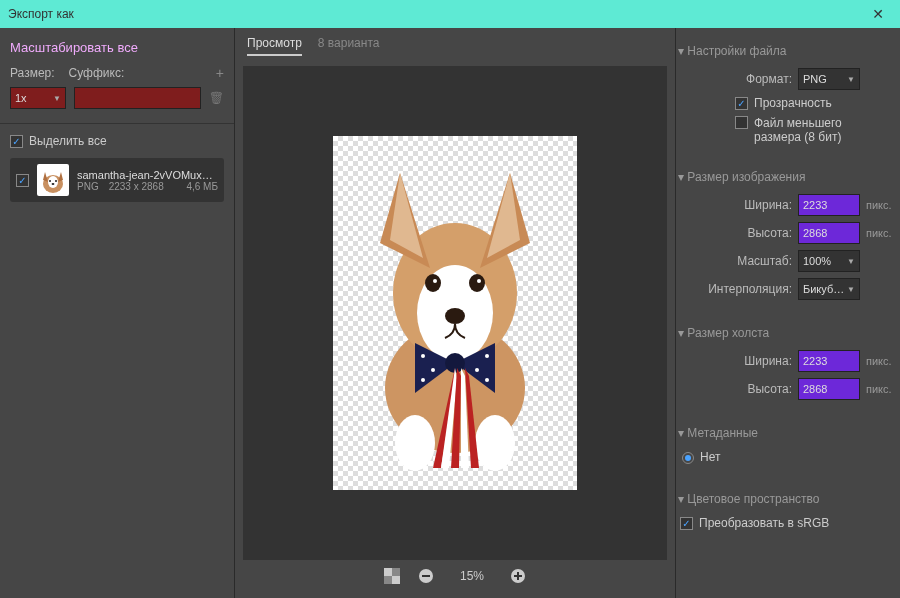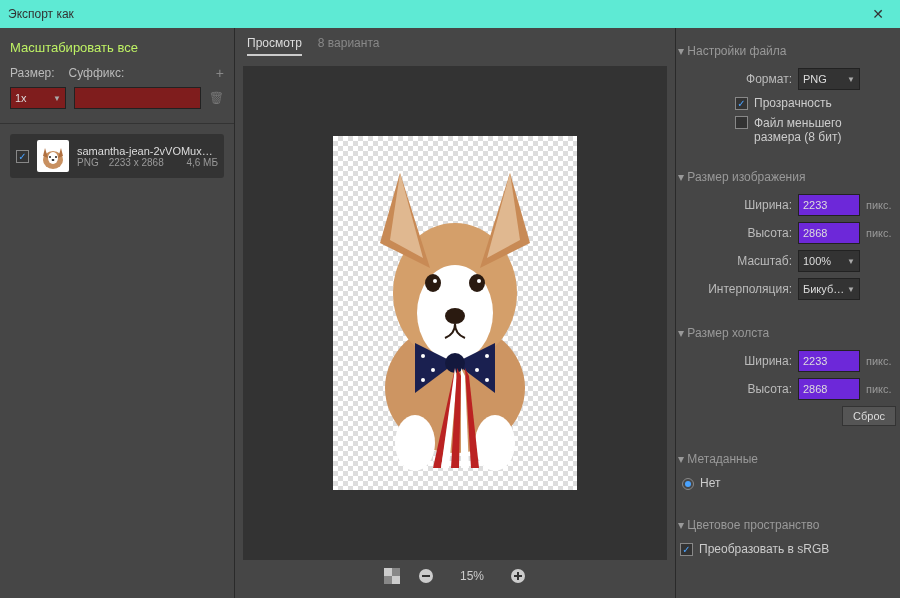--- a/index.html
+++ b/index.html
@@ -2,21 +2,21 @@
 <html><head>
 <meta charset="utf-8">
 <style>
   * { box-sizing: border-box; margin: 0; padding: 0; font-family: "Segoe UI", Arial, sans-serif; }
   body { background: #333; color: #ccc; font-size: 12px; width: 900px; height: 598px; overflow: hidden; }
   .titlebar { height: 28px; background: #5eead4; color: #333; display: flex; align-items: center; padding: 0 8px; justify-content: space-between; }
   .titlebar .title { font-size: 12px; }
   .titlebar .close { font-size: 14px; cursor: pointer; padding: 0 8px; }
   .main { display: flex; height: 570px; background: #464646; }
   .left-panel { width: 235px; background: #464646; padding: 12px 10px; border-right: 1px solid #2a2a2a; }
-  .section-title { color: #bef264; font-size: 13px; margin-bottom: 10px; }
+  .section-title { color: #f0abfc; font-size: 13px; margin-bottom: 10px; }
   .scale-row { display: flex; align-items: center; gap: 14px; margin-bottom: 6px; }
   .scale-row label { color: #bbb; font-size: 12px; }
   .plus-btn { margin-left: auto; color: #888; cursor: pointer; font-size: 14px; }
   .scale-inputs { display: flex; gap: 8px; align-items: center; margin-bottom: 14px; }
   .select-box, .input-box { background: #7f1d1d; border: 1px solid #222; color: #ddd; height: 22px; font-size: 11px; padding: 0 4px; }
   .select-box { width: 56px; display: flex; align-items: center; justify-content: space-between; cursor: pointer; }
   .input-box { flex: 1; min-width: 0; }
   .chk-row { display: flex; align-items: center; gap: 6px; margin-bottom: 10px; }
   .chk { width: 13px; height: 13px; background: #333; border: 1px solid #888; display: inline-flex; align-items: center; justify-content: center; cursor: pointer; }
   .chk.checked::after { content: "✓"; font-size: 10px; color: #4aa3ff; }
@@ -71,20 +71,24 @@
     </div>
     <div class="scale-inputs">
       <div class="select-box">
         <span>1x</span>
         <span class="chev">▼</span>
       </div>
       <input class="input-box" value="" style="">
       <span style="color:#777;cursor:pointer">🗑</span>
     </div>
     <div style="height:1px;background:#333;margin:6px -10px 10px"></div>
+    <div class="chk-row">
+      <span class="chk checked"></span>
+      <span>Выделить все</span>
+    </div>
     <div class="asset-item">
       <span class="chk checked asset-chk"></span>
       <div class="thumb">
         <svg class="thumb-dog" viewBox="0 0 32 32">
             <ellipse cx="16" cy="20" rx="10" ry="9" fill="#c89060"></ellipse>
             <ellipse cx="16" cy="18" rx="5" ry="6" fill="#fff"></ellipse>
             <path d="M8 8 L11 18 L6 16 Z" fill="#b07040"></path>
             <path d="M24 8 L21 18 L26 16 Z" fill="#b07040"></path>
             <circle cx="13" cy="17" r="1" fill="#222"></circle>
             <circle cx="19" cy="17" r="1" fill="#222"></circle>
@@ -230,23 +234,20 @@
       <div class="form-row">
         <span class="lbl">Ширина:</span>
         <input class="num-input" value="2233" style="">
         <span class="unit">пикс.</span>
       </div>
       <div class="form-row">
         <span class="lbl">Высота:</span>
         <input class="num-input" value="2868" style="">
         <span class="unit">пикс.</span>
       </div>
-      <div class="form-row">
-        <button class="reset-btn">Сброс</button>
-      </div>
     </div>
 
     <div class="rp-section">
       <div class="rp-heading arrow-left">▾ <span>Метаданные</span></div>
       <div class="radio-row">
         <span class="radio checked"></span>
         <span>Нет</span>
       </div>
     </div>
 

